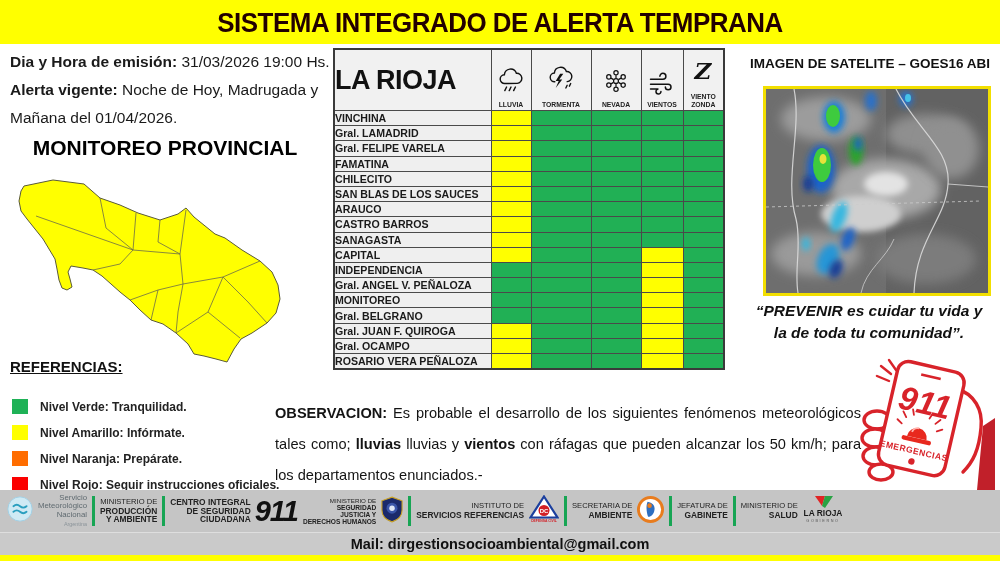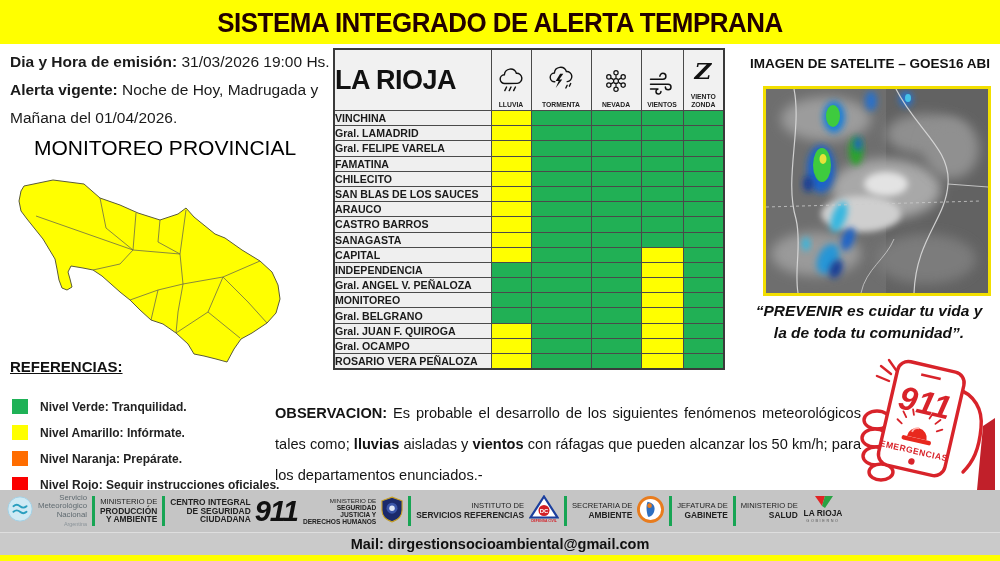--- a/index.html
+++ b/index.html
@@ -6,21 +6,21 @@
   .stage{position:relative;width:1000px;height:561px;background:#fff;overflow:hidden;
          font-family:"Liberation Sans",sans-serif;color:#111;}
   
   .banner{position:absolute;left:0;top:0;width:1000px;height:44px;background:#ffff00;}
   .banner h1{margin:0;text-align:center;line-height:46px;font-size:27px;font-weight:bold;
              color:#220000;letter-spacing:-.5px;transform:scaleX(.96);}
   
   .meta{position:absolute;left:10px;width:322px;margin:0;font-size:15.5px;line-height:28px;color:#1a1a1a;}
   .b{font-weight:bold;}
   .montitle{position:absolute;left:0;top:136px;width:330px;margin:0;text-align:center;
-            font-size:21px;font-weight:normal;color:#000;}
+            font-size:21px;font-weight:bold;color:#000;}
   .mapbox{position:absolute;left:8px;top:172px;width:285px;height:196px;}
   .refs-title{position:absolute;left:10px;top:358px;margin:0;font-size:15px;font-weight:bold;
               text-decoration:underline;color:#111;}
   .legend{position:absolute;left:12px;top:388px;width:300px;}
   .legend-row{display:flex;align-items:flex-end;height:26px;}
   .legend-sw{width:16px;height:15px;margin-right:12px;flex:0 0 auto;}
   .legend-lb{font-size:12px;font-weight:bold;color:#222;}
   
   .tablewrap{position:absolute;left:333px;top:48px;width:390px;}
   table.alert{border-collapse:collapse;table-layout:fixed;width:390px;border:2px solid #3a3a3a;}
@@ -423,21 +423,21 @@
               <path d="M96 72 l5 -3"></path>
           </g>
         </g>
         <text id="temg" x="78" y="99" text-anchor="middle" font-family="Liberation Sans,sans-serif" font-size="8.6" font-weight="bold" fill="#d8232a" letter-spacing=".5">EMERGENCIAS</text>
         <circle cx="78" cy="107" r="3.2" fill="#d8232a"></circle>
       </g>
     </svg>
   </div>
 
   <p class="obs">
-    <span class="b">OBSERVACION:</span><span> Es probable el desarrollo de los siguientes fenómenos meteorológicos tales como; </span><span class="b">lluvias</span><span> aisladas y </span><span class="b">vientos</span><span> con ráfagas que pueden alcanzar los 50 km/h; para los departamentos enunciados.-</span>
+    <span class="b">OBSERVACION:</span><span> Es probable el desarrollo de los siguientes fenómenos meteorológicos tales como; </span><span class="b">lluvias</span><span> lluvias y </span><span class="b">vientos</span><span> con ráfagas que pueden alcanzar los 50 km/h; para los departamentos enunciados.-</span>
   </p>
 
   <footer>
     <div class="logobar" id="logobar">
         <div class="fitem">
           <span><svg width="28" height="28" viewBox="0 0 30 30">
               <circle cx="15" cy="15" r="13" fill="#cfeaf4" stroke="#9fcfe4"></circle>
               <g stroke="#2a9fbf" stroke-width="2" fill="none" stroke-linecap="round">
                 <path d="M8 12 q3.5 -3 7 0 q3.5 3 7 0"></path>
                 <path d="M8 18 q3.5 -3 7 0 q3.5 3 7 0"></path>

